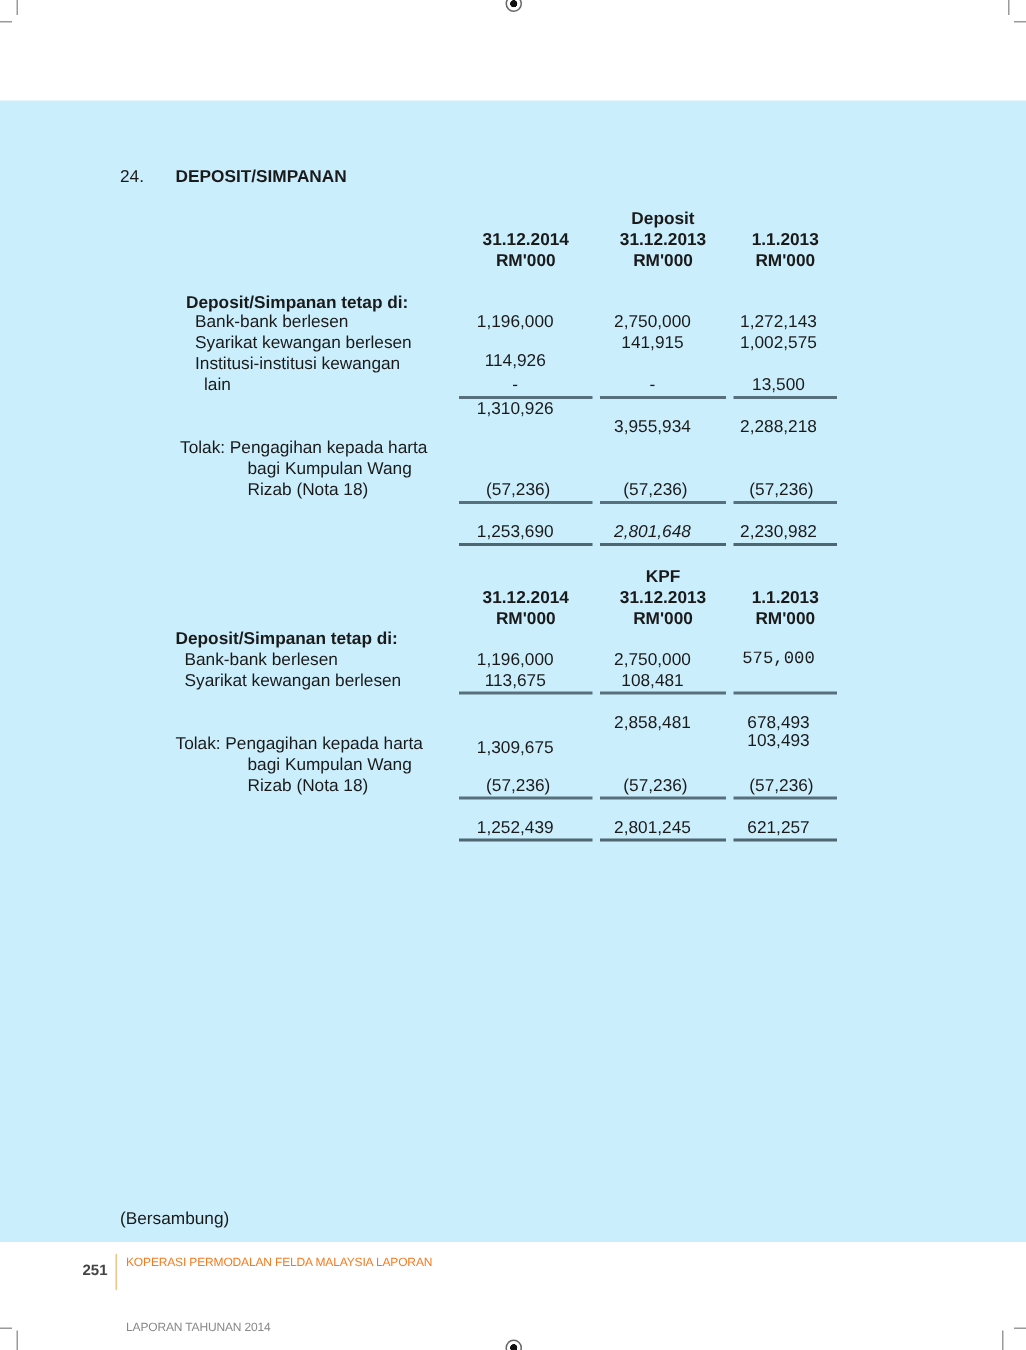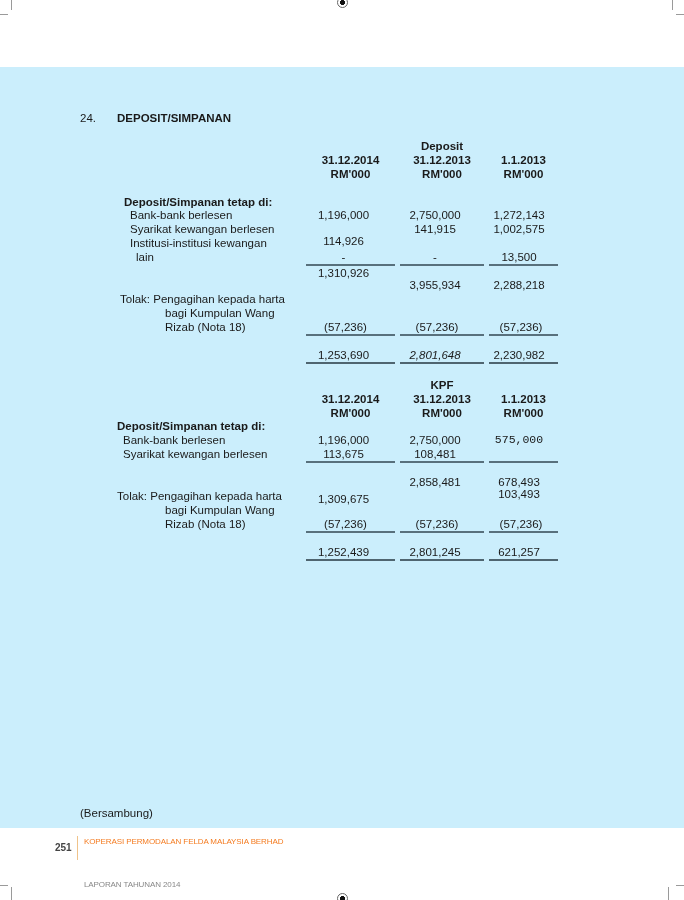--- a/index.html
+++ b/index.html
@@ -175,15 +175,15 @@
   <div class="rule thick r1" style="top:559px;"></div>
   <div class="rule thick r2" style="top:559px;"></div>
   <div class="rule thick r3" style="top:559px;"></div>
 </div>
 
 <div class="abs t" style="left:80px;top:806px;">(Bersambung)</div>
 
 <div>
   <div class="abs footer-num" style="left:55px;top:842px;">251</div>
   <div class="footer-sep"></div>
-  <div class="abs footer-org" style="left:84px;top:837px;">KOPERASI PERMODALAN FELDA MALAYSIA BERHAD</div>
+  <div class="abs footer-org" style="left:84px;top:837px;">KOPERASI PERMODALAN FELDA MALAYSIA LAPORAN</div>
   <div class="abs footer-sub" style="left:84px;top:880px;">LAPORAN TAHUNAN 2014</div>
 </div>
 
 </body></html>

